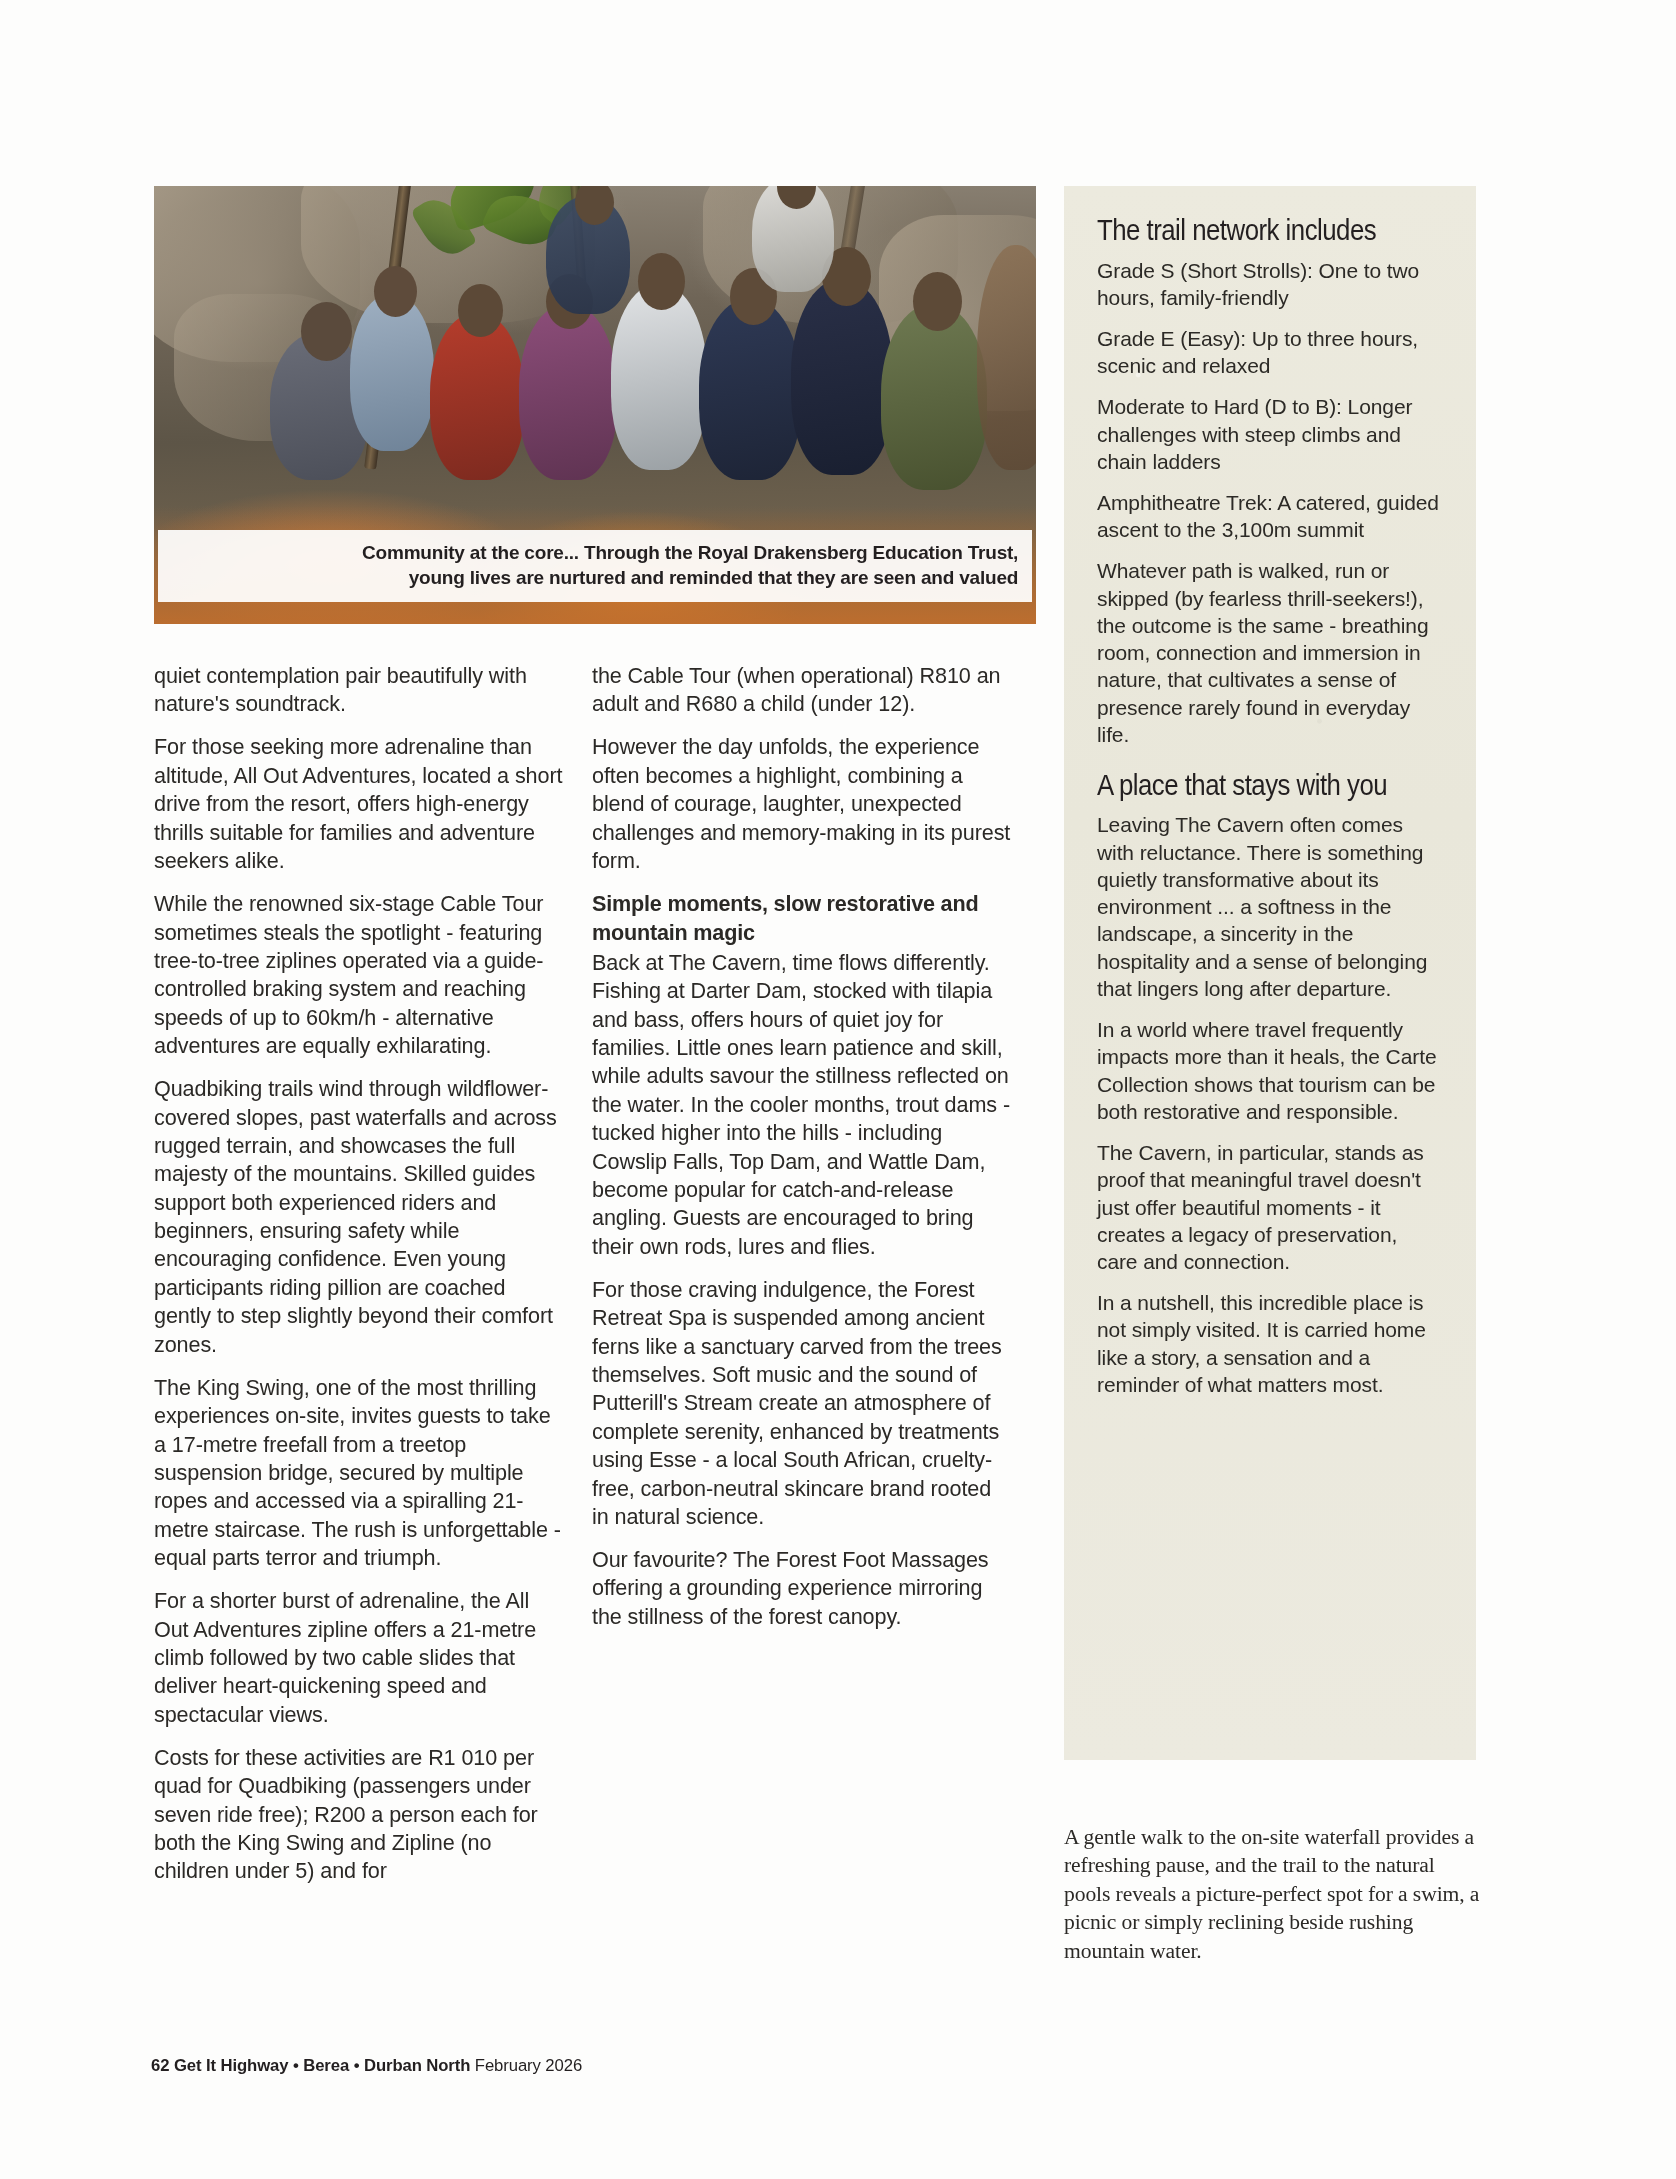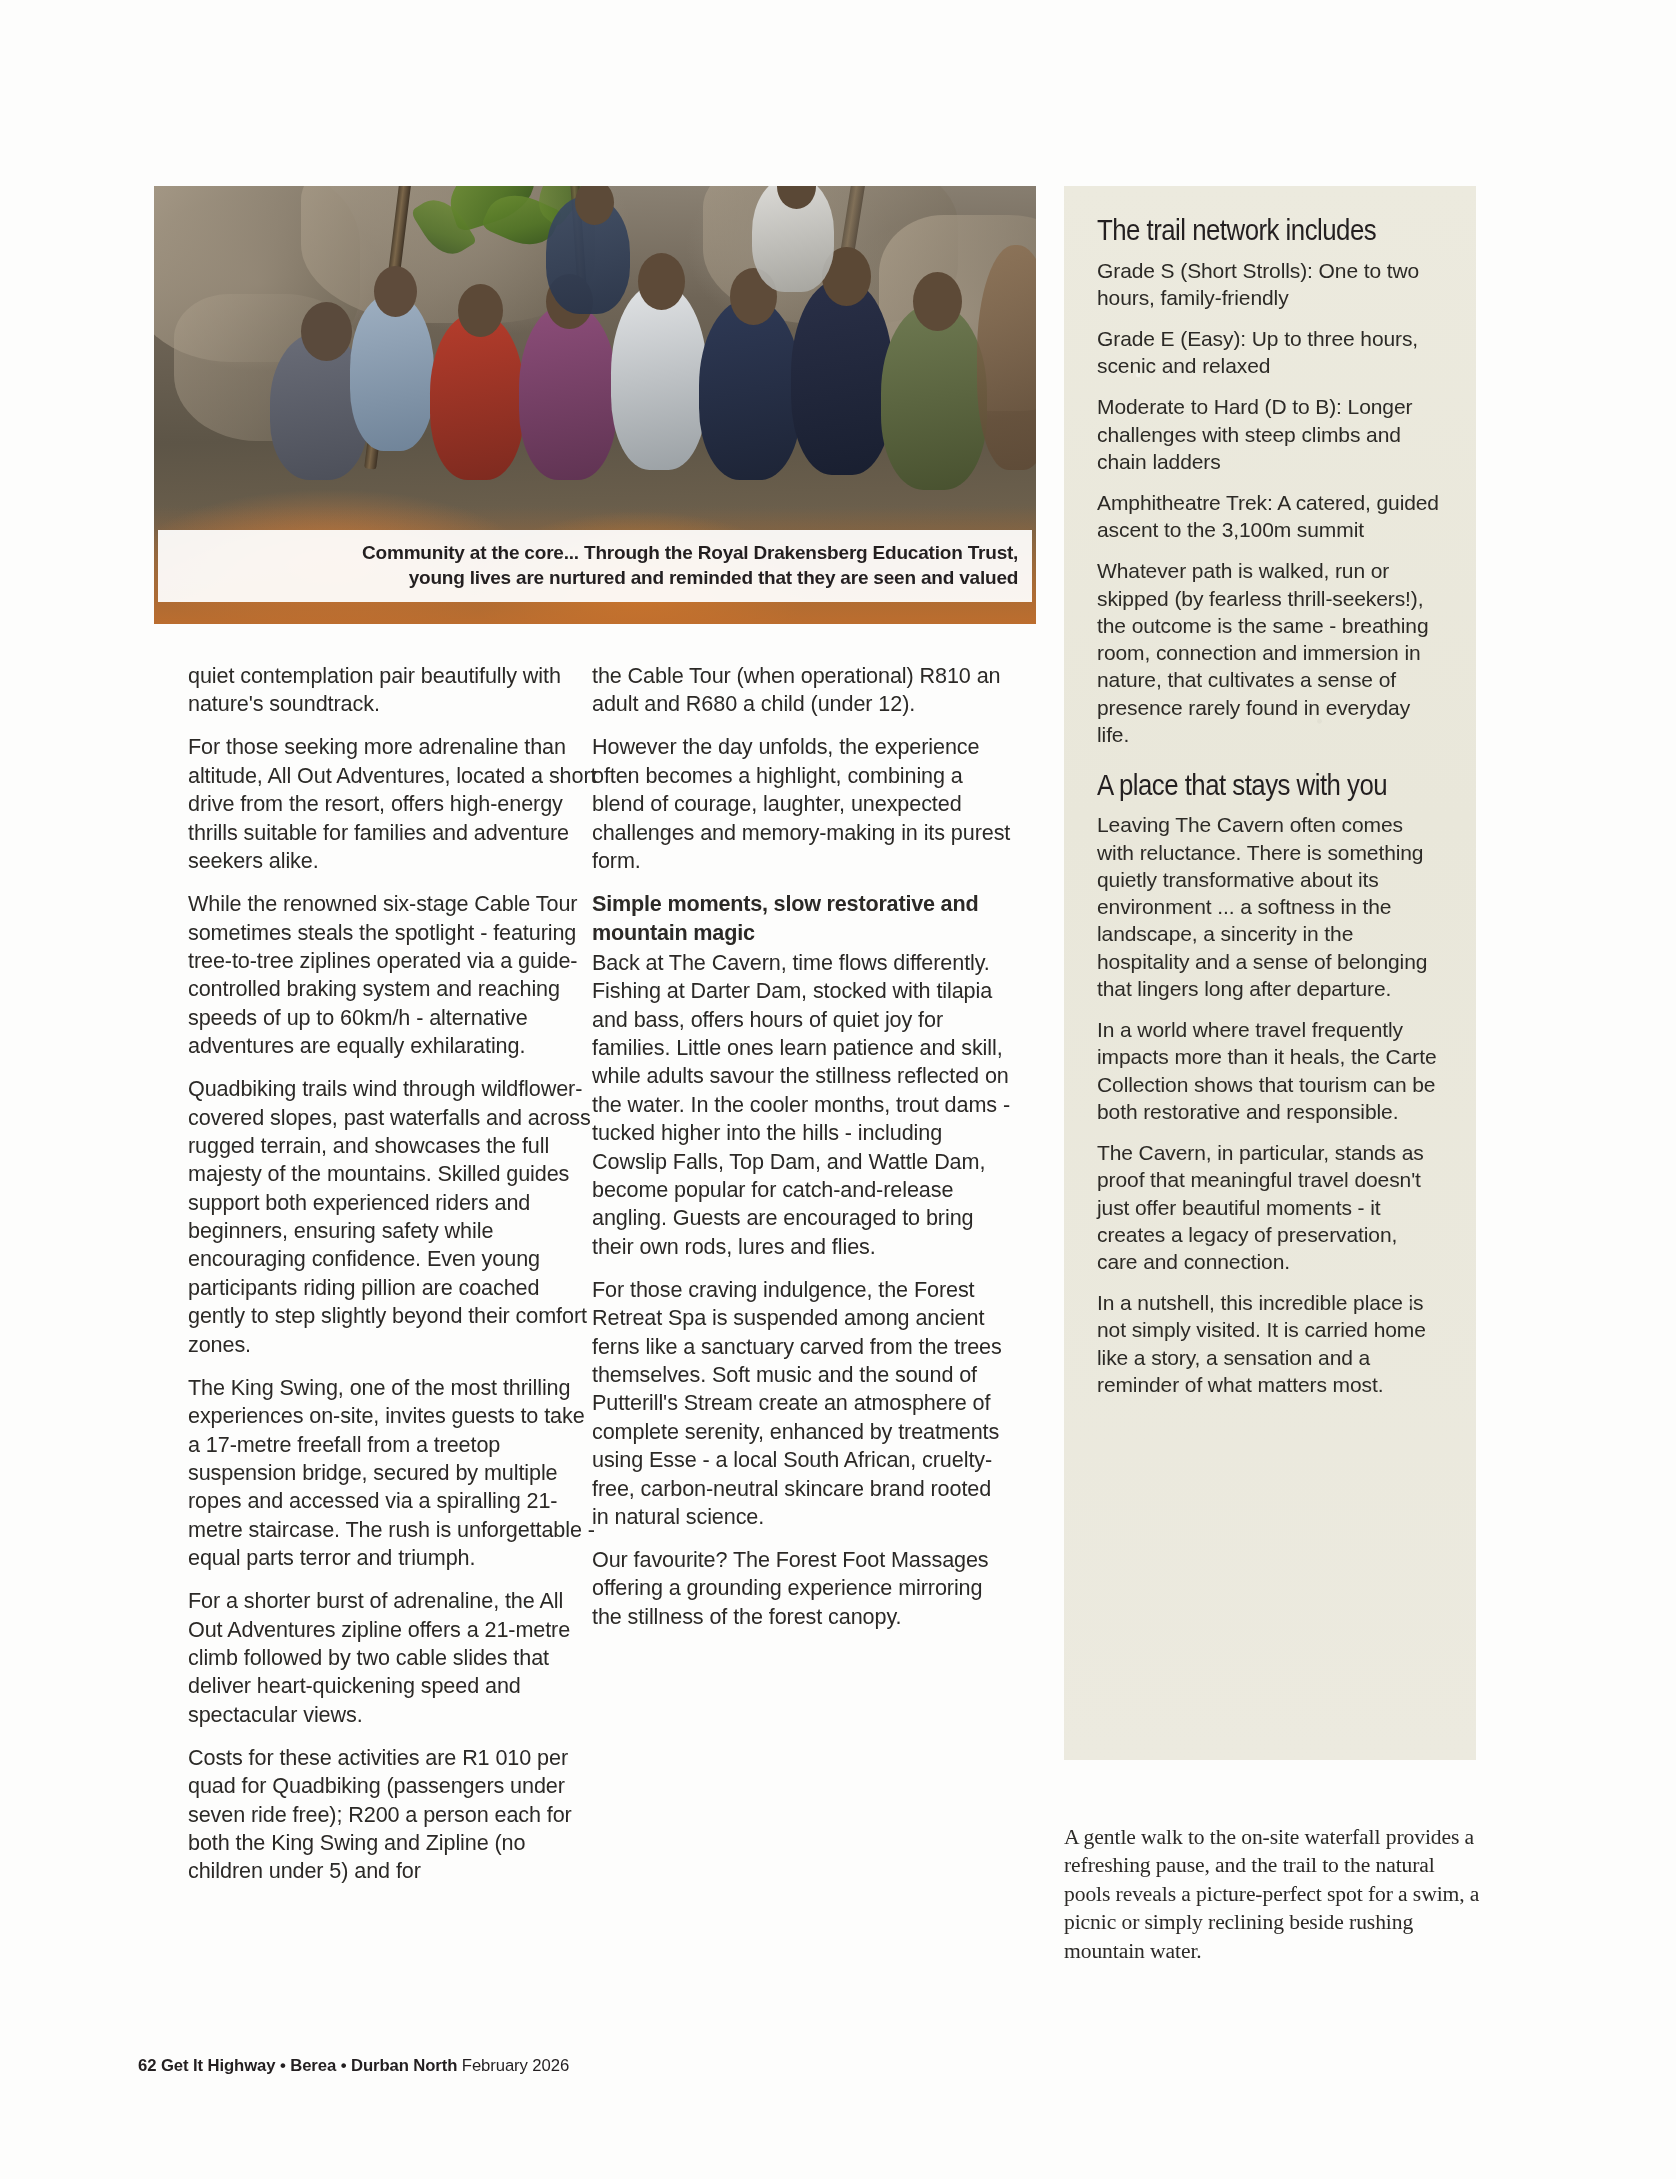--- a/index.html
+++ b/index.html
@@ -136,39 +136,39 @@
     letter-spacing: -0.1px;
     color: #2b2926;
   }
   .col p { margin: 0 0 14.7px 0; }
   .col p.subhead {
     font-weight: 700;
     margin-bottom: 2px;
     letter-spacing: -0.2px;
   }
 
-  #col1 { left: 154px; top: 662px; width: 410px; margin-left: 34px; }
+  #col1 { left: 154px; top: 662px; width: 410px; }
   #col2 { left: 592px; top: 662px; width: 420px; }
 
   .col-right-bottom {
     position: absolute;
     left: 1064px;
     top: 1823px;
     width: 421px;
     font-size: 21.6px;
     line-height: 1.315;
     letter-spacing: -0.1px;
     color: #2b2926;
   }
   .col-right-bottom p { margin: 0; font-family: Liberation Serif, serif; }
 
   
   .footer {
     position: absolute;
-    left: 138px;
+    left: 151px;
     top: 2056px;
     font-size: 16.7px;
     color: #231f20;
     letter-spacing: -0.1px;
     white-space: nowrap;
   }
   .footer .pg { font-weight: 700; }
   .footer .mid { font-weight: 700; }
   .footer .mo { font-weight: 400; }
 </style>

